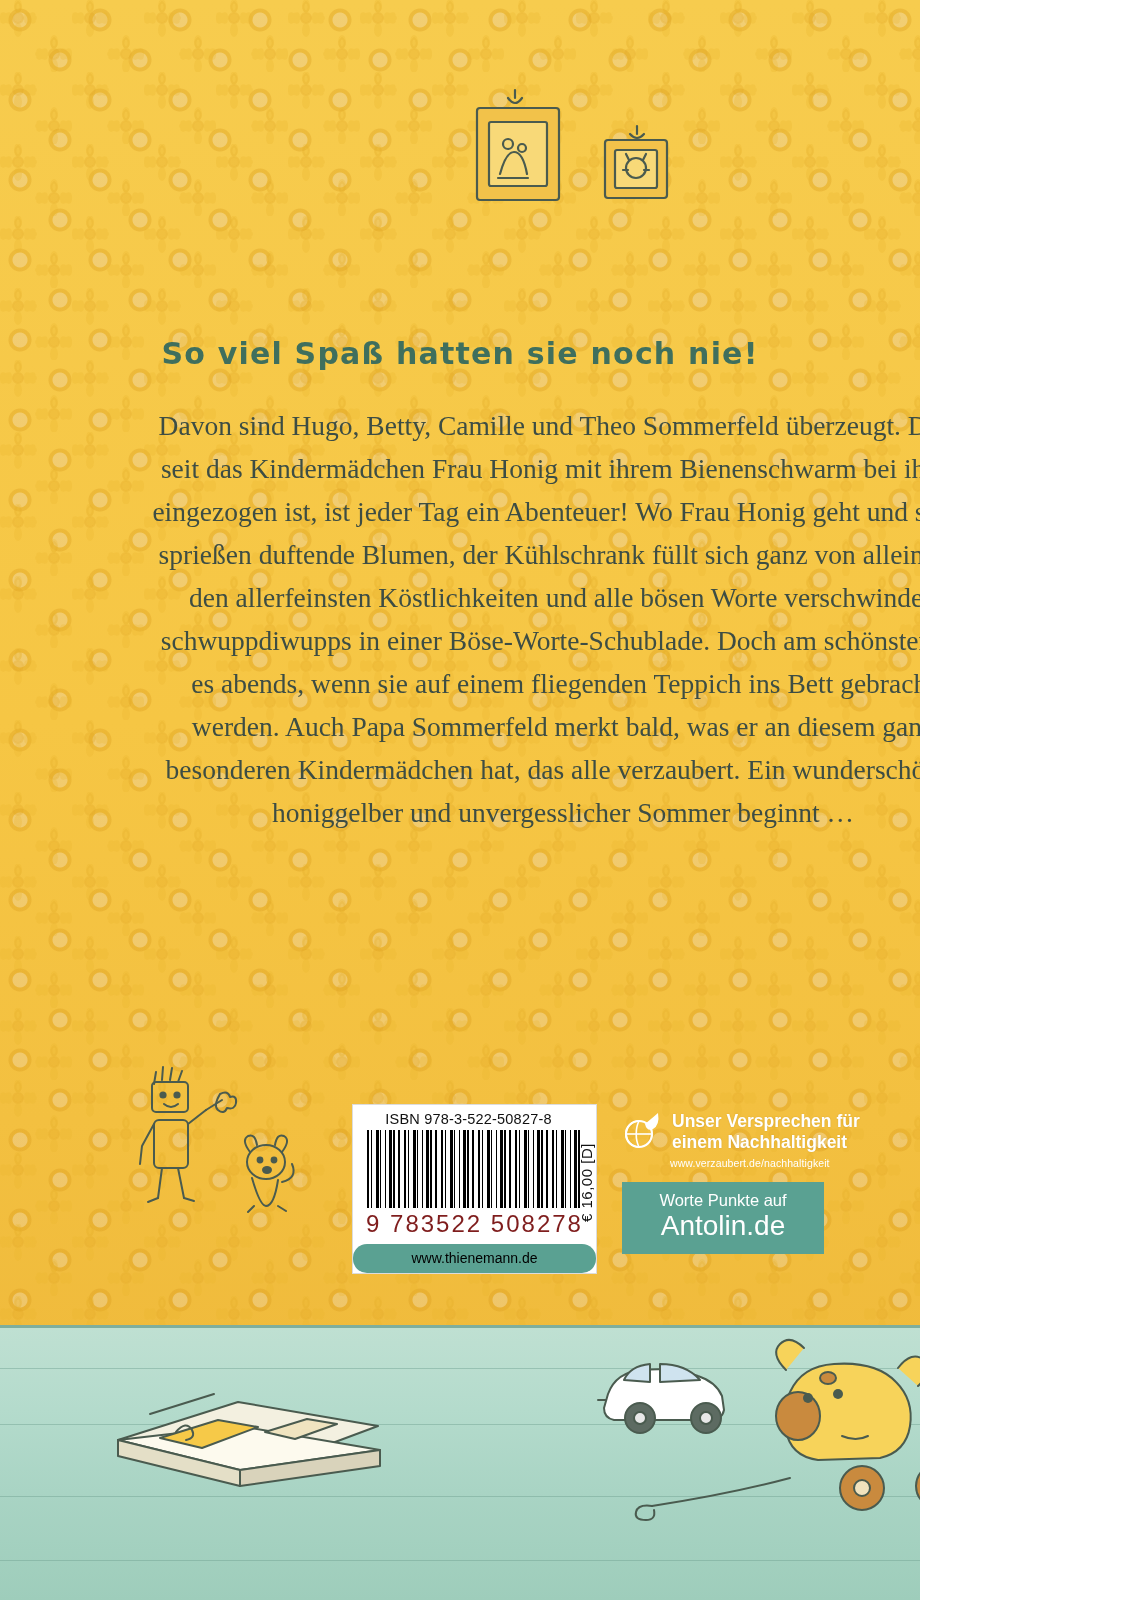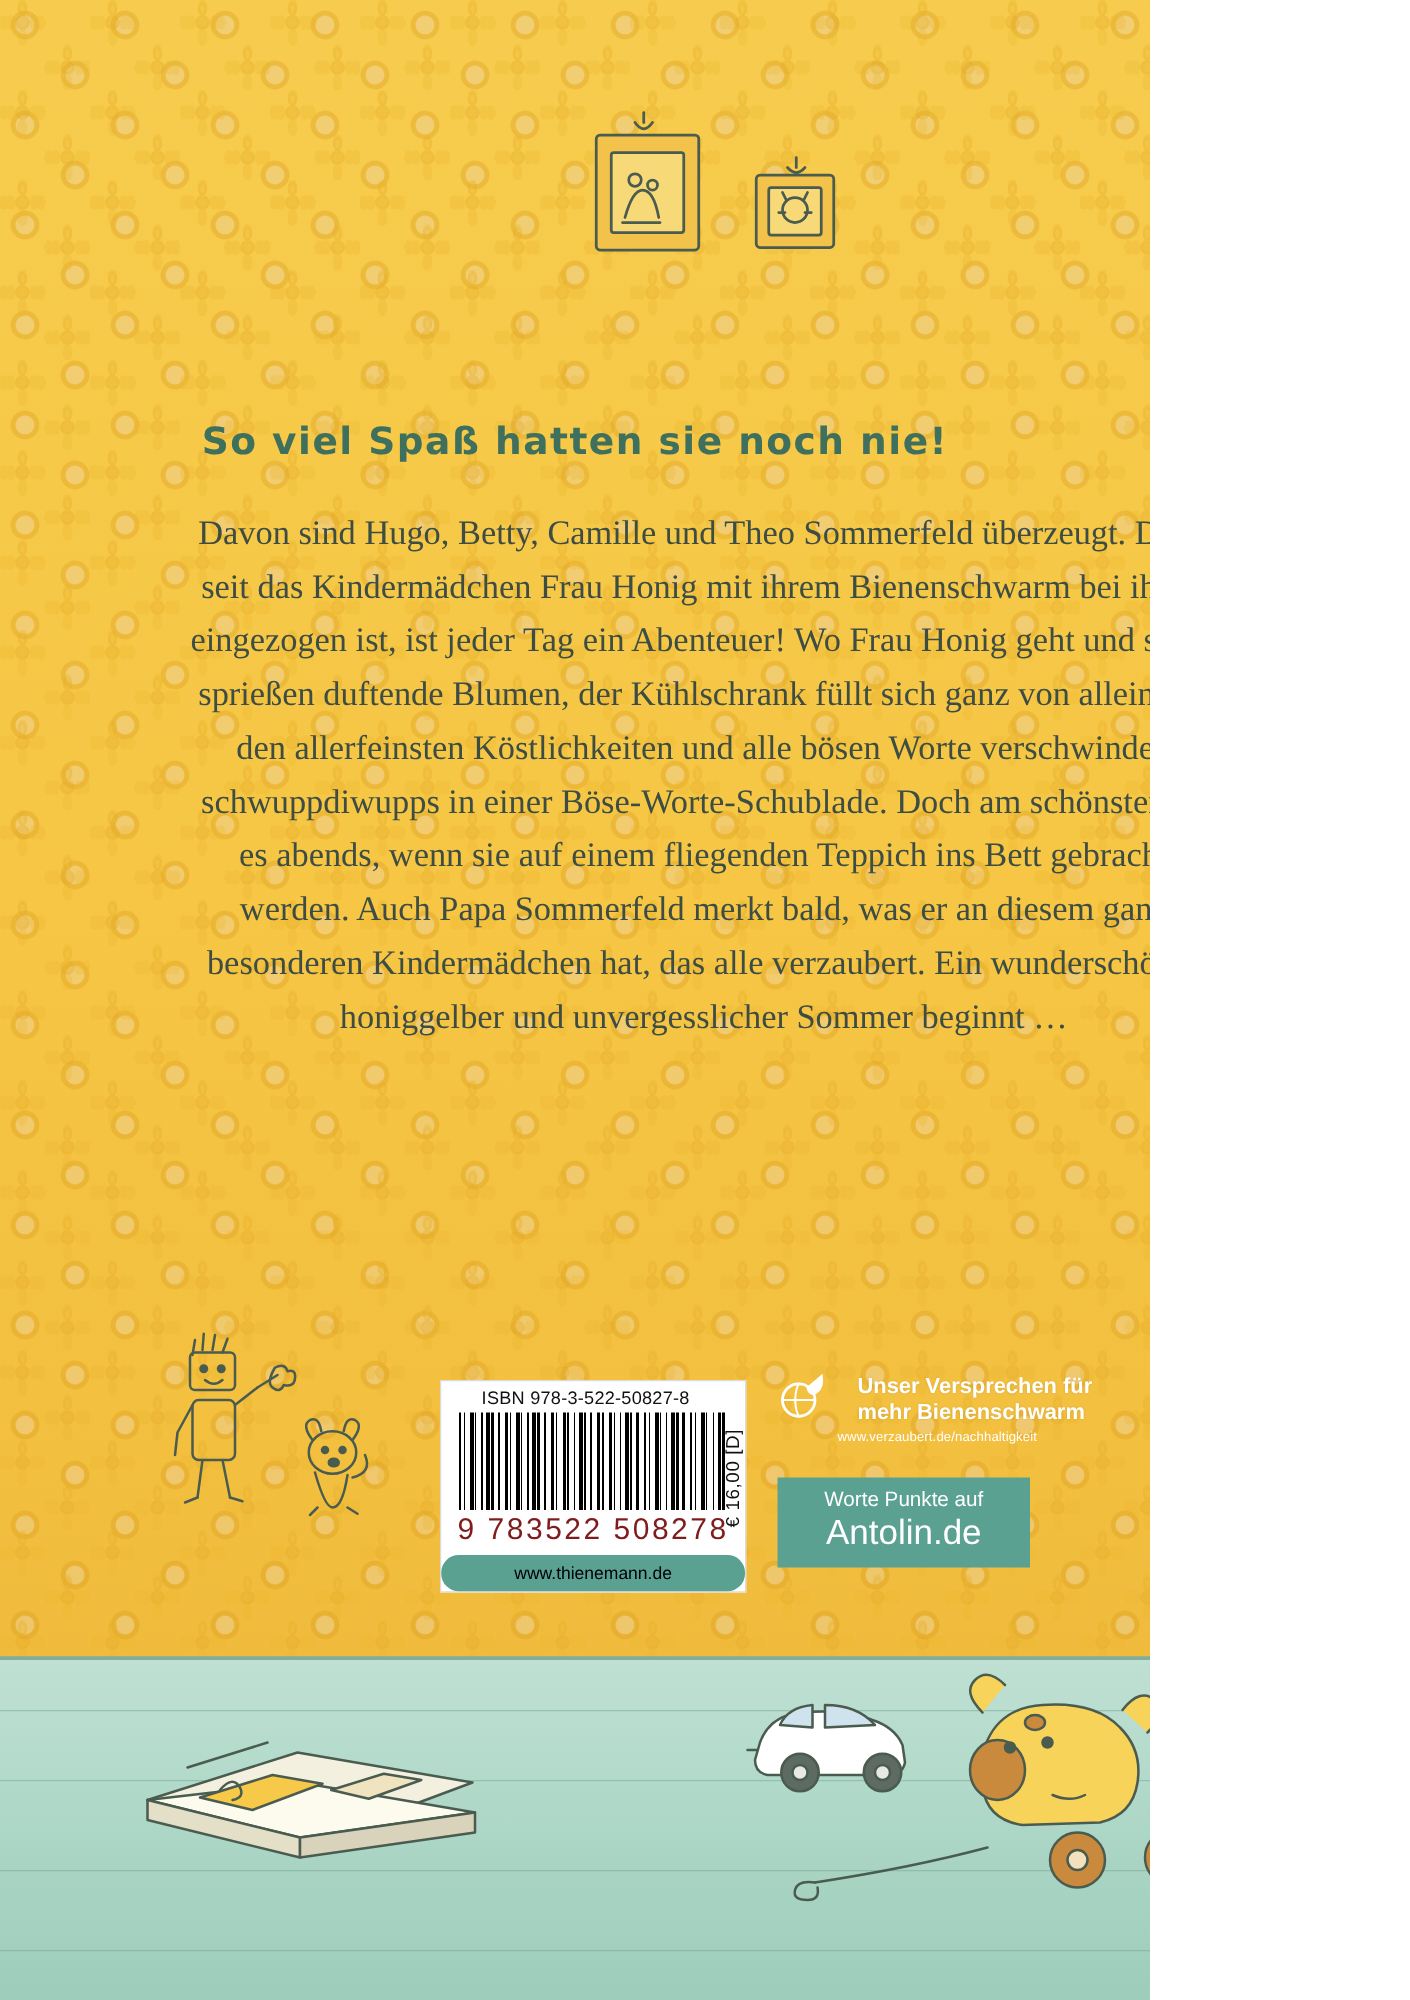--- a/index.html
+++ b/index.html
@@ -135,22 +135,23 @@
   .sustain {
     position: absolute;
     left: 622px;
     top: 1098px;
     width: 284px;
     color: #ffffff;
     font-family: "Liberation Sans", sans-serif;
   }
   .sustain-row {
     display: flex;
-    align-items: flex-start;
-    gap: 26px;
+    align-items: center;
+    gap: 12px;
+    margin-top: 13px;
   }
   .sustain-text-1 {
     font-size: 17.5px;
     line-height: 21px;
     font-weight: 600;
     text-shadow: 0 0 2px rgba(0,0,0,.12);
   }
   .sustain-url {
     font-size: 10.5px;
     margin-top: 4px;
@@ -307,21 +308,21 @@
       <span>
         <svg width="38" height="40" viewBox="0 0 38 40" xmlns="http://www.w3.org/2000/svg">
           <circle cx="17" cy="22" r="13" fill="none" stroke="#ffffff" stroke-width="2.2"></circle>
           <path d="M17,9 a13,13 0 0 0 0,26 a9,18 0 0 1 0,-26Z" fill="none" stroke="#ffffff" stroke-width="1.6"></path>
           <path d="M4,22 h26" stroke="#ffffff" stroke-width="1.6"></path>
           <path d="M23,12 q12,-10 13,-11 q2,12 -5,16 q-6,3 -8,-5Z" fill="#ffffff"></path>
         </svg>
       </span>
       <span class="sustain-text-1">
         <span>Unser Versprechen für</span><br>
-        <span>mehr Bienenschwarm</span>
+        <span>einem Nachhaltigkeit</span>
       </span>
     </div>
     <div class="sustain-url">www.verzaubert.de/nachhaltigkeit</div>
   </div>
 
   <div class="antolin">
     <div class="antolin-small">Worte Punkte auf</div>
     <div class="antolin-big">Antolin.de</div>
   </div>
 

